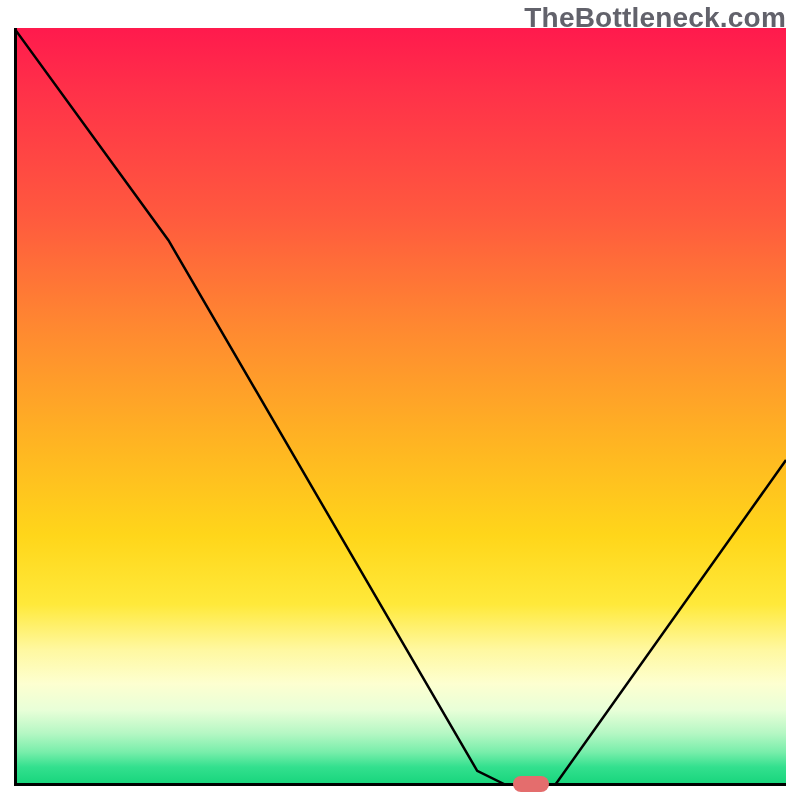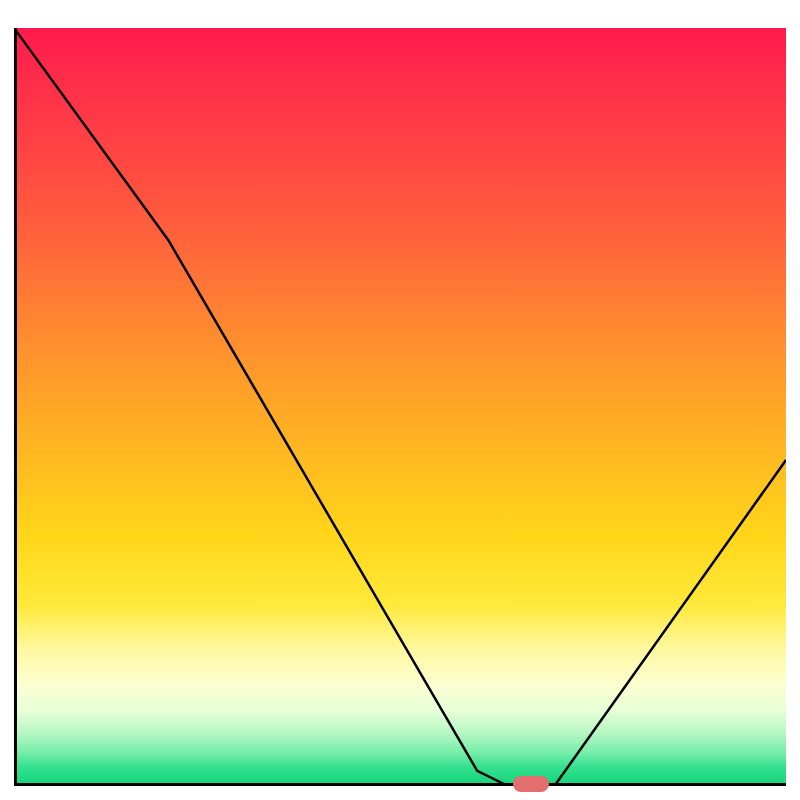--- a/index.html
+++ b/index.html
@@ -85,20 +85,21 @@
     height: 16px;
     background: #e46d6d;
     border-radius: 8px;
     transform: translate(-50%, -50%);
   }
 </style>
 </head>
 <body>
 
 <div class="frame">
+  <div class="watermark">TheBottleneck.com</div>
 
   <div class="plot-area">
     <div class="bg-gradient"></div>
 
     <svg class="curve" viewBox="0 0 100 100" preserveAspectRatio="none">
       <path d="M 0 0 Q 10 14 20 28 Q 40 63 60 98 Q 62 99 64 100 L 70 100 Q 85 78.5 100 57" fill="none" stroke="#000000" stroke-width="2.5" vector-effect="non-scaling-stroke"></path>
     </svg>
 
     <div class="axes">
       <div class="axis x-axis"></div>

